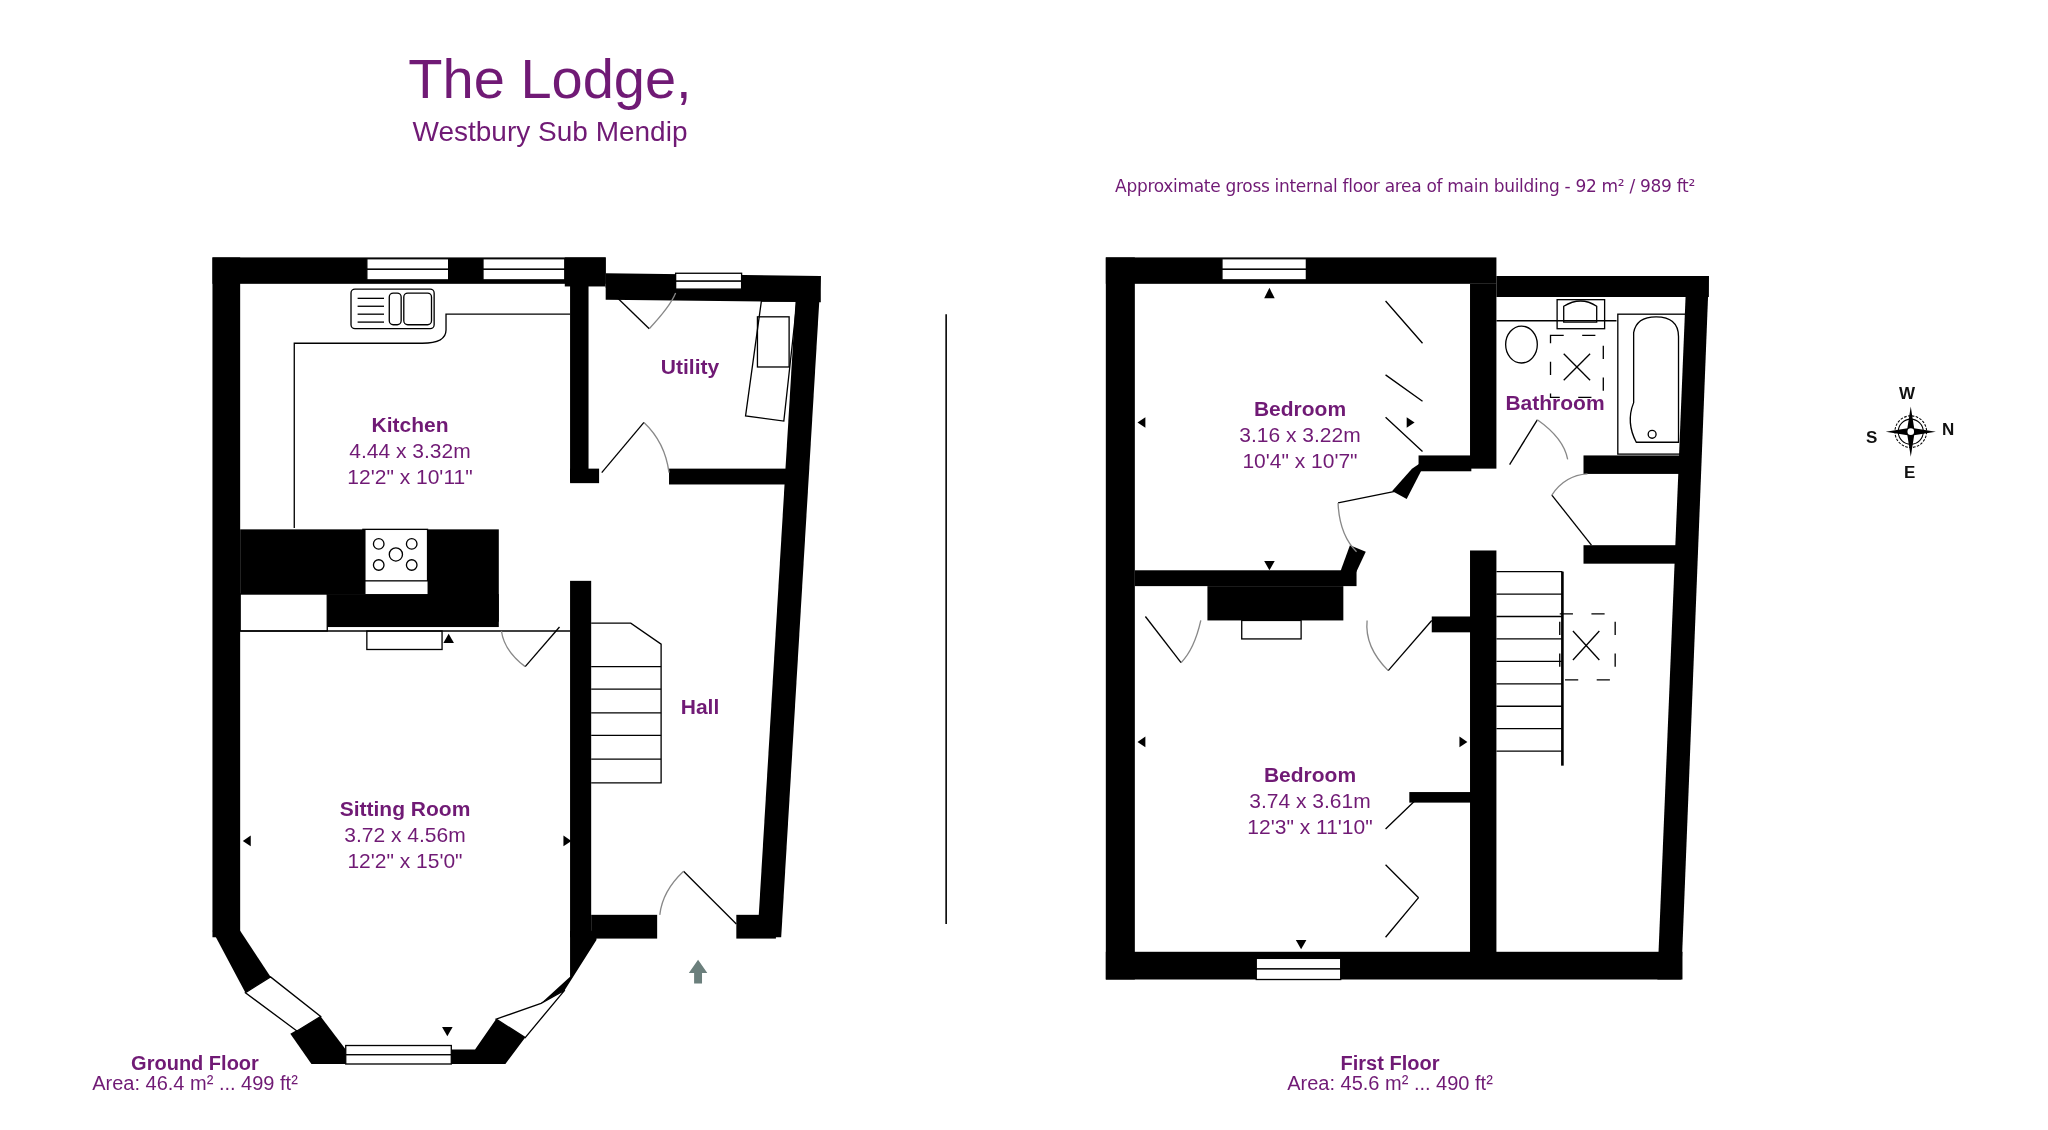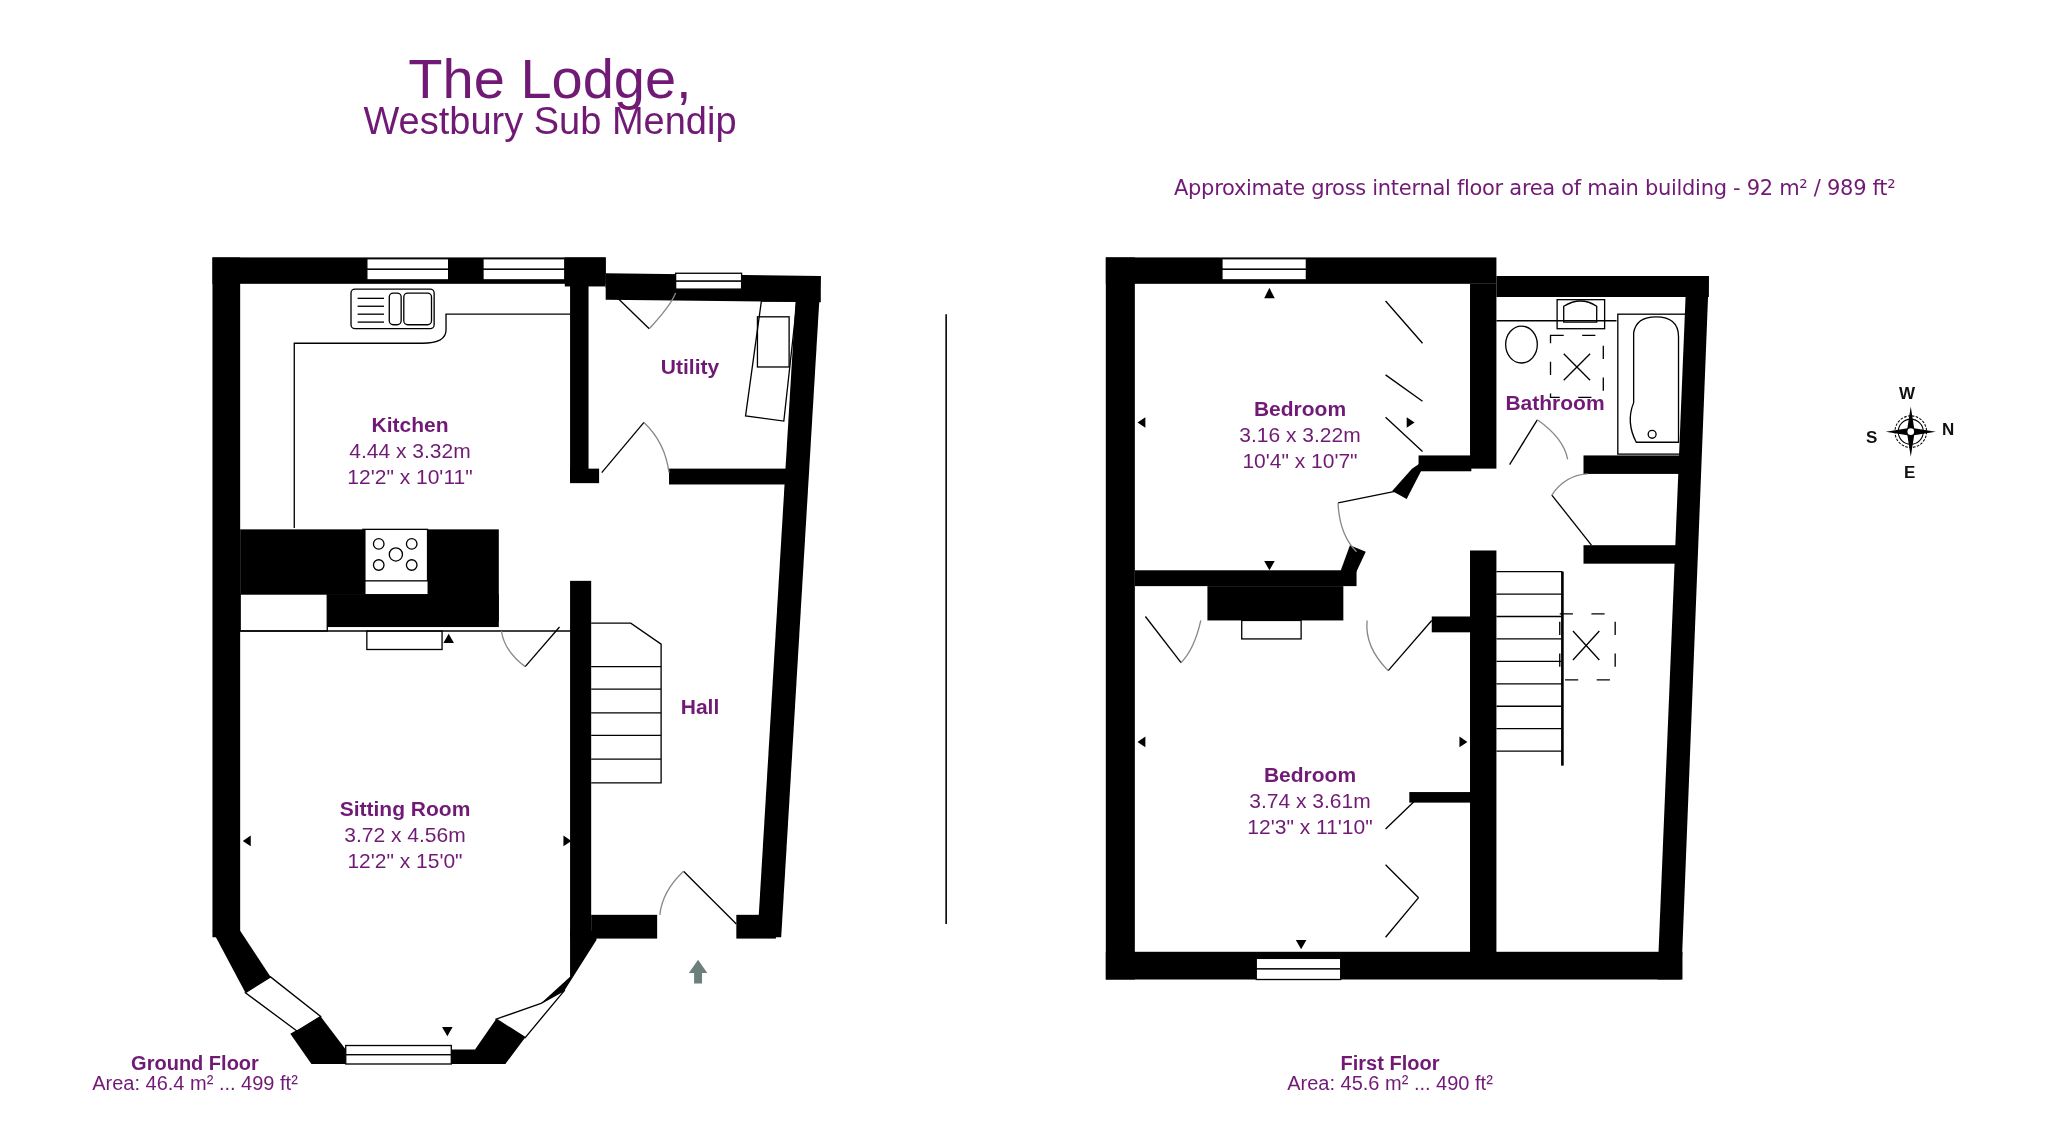--- a/index.html
+++ b/index.html
@@ -1,21 +1,21 @@
 <!DOCTYPE html>
 <html><head>
 <meta charset="utf-8">
 <style>
   html,body{margin:0;padding:0;background:#ffffff;}
   body{width:2048px;height:1130px;overflow:hidden;position:relative;font-family:"Liberation Sans",sans-serif;color:#111;}
   svg.plan{position:absolute;left:0;top:0;width:2048px;height:1130px;}
   .txt{position:absolute;font-family:"Liberation Sans",sans-serif;color:#701a75;white-space:nowrap;text-align:center;}
   .title{left:300px;top:46px;width:500px;font-size:56px;}
-  .subtitle{left:300px;top:100px;width:500px;font-size:38px;}
-  .gia{left:1174px;top:176px;width:600px;font-size:21px;font-family:"DejaVu Sans",sans-serif;letter-spacing:-0.3px;}
+  .subtitle{left:300px;top:116px;width:500px;font-size:28px;}
+  .gia{left:1105px;top:176px;width:600px;font-size:17px;font-family:"DejaVu Sans",sans-serif;letter-spacing:-0.3px;}
   .room{font-size:21px;line-height:26px;}
   .room .rname{font-weight:bold;}
   .floorlbl{font-size:20px;line-height:20px;}
   .floorlbl .fname{font-weight:bold;}
   .compass-l{position:absolute;font-weight:bold;font-size:17px;font-family:"Liberation Sans",sans-serif;}
 </style>
 </head>
 <body>
 
 <svg class="plan" viewBox="0 0 1552 856" preserveAspectRatio="none" xmlns="http://www.w3.org/2000/svg">

